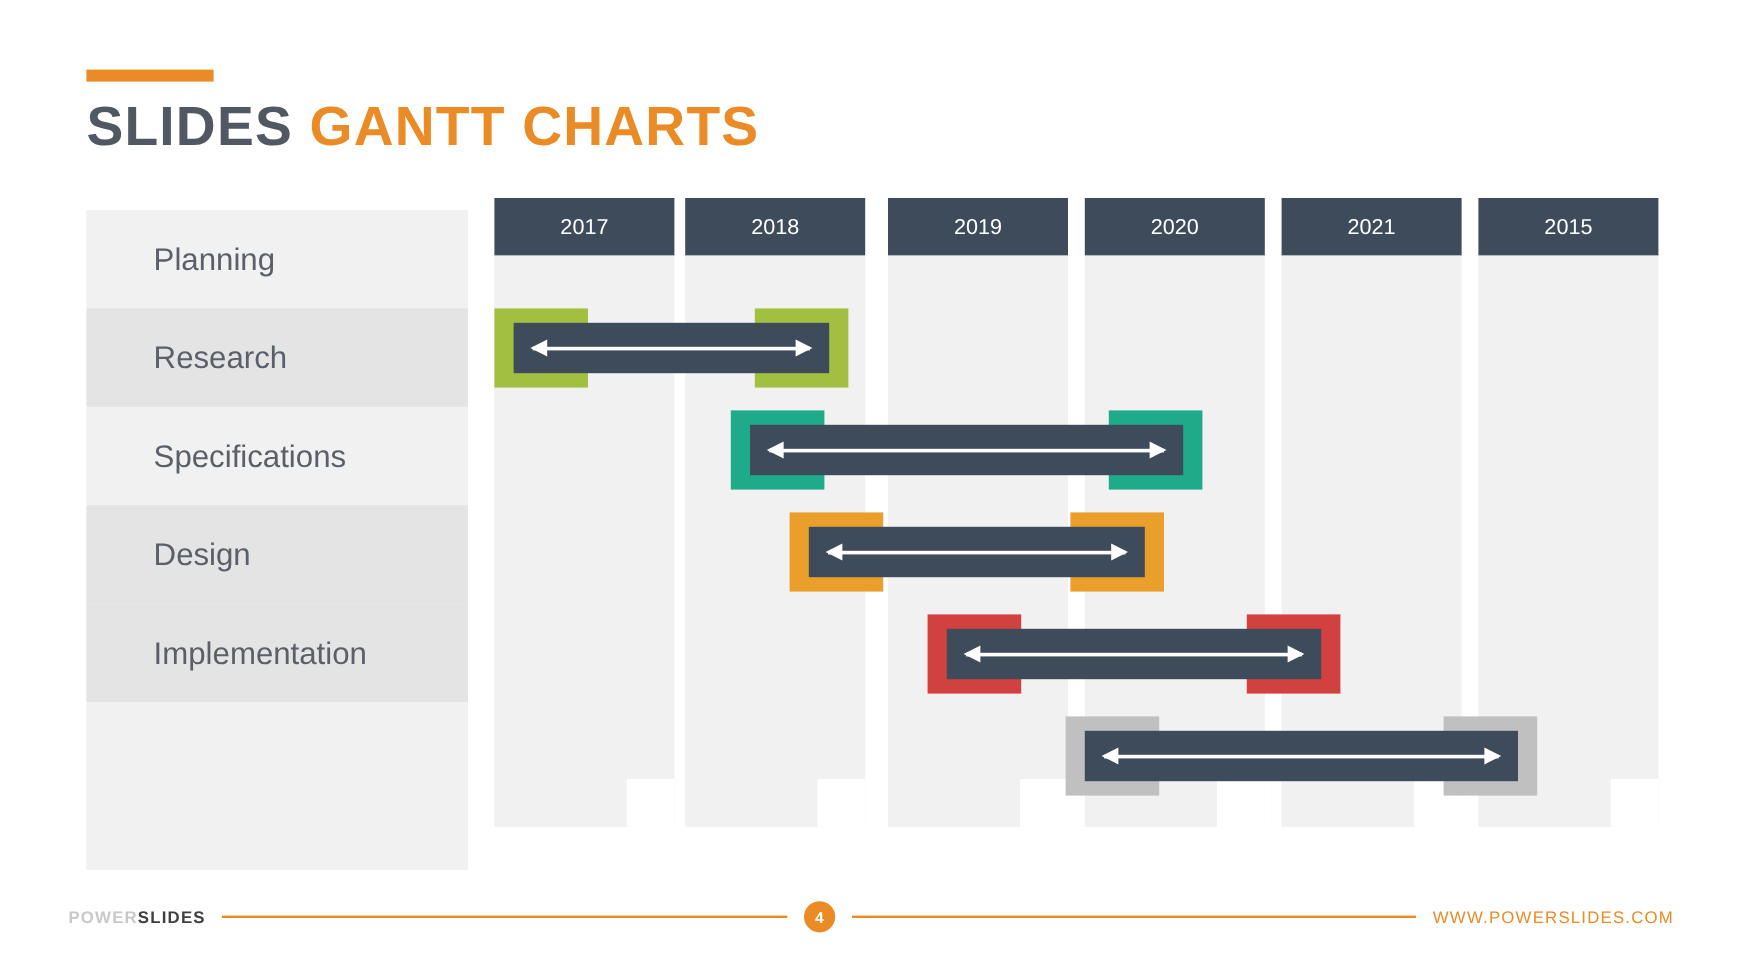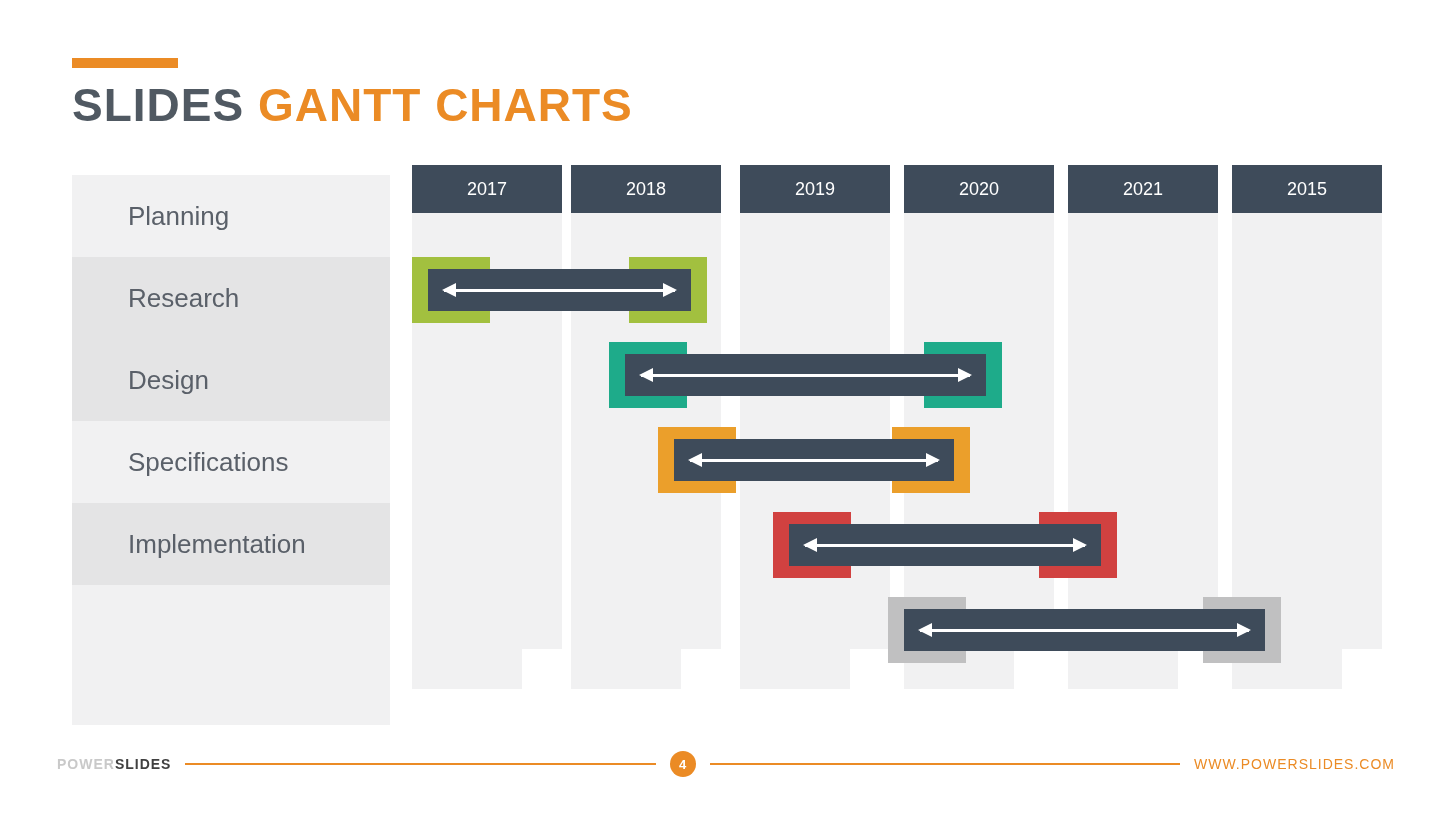--- a/index.html
+++ b/index.html
@@ -39,22 +39,22 @@
 
 <div class="accent-bar"></div>
 <div class="title">
   <span class="t1">SLIDES </span><span class="t2">GANTT CHARTS</span>
 </div>
 
 <div class="chart-area">
   <div class="task-col">
     <div class="task-row">Planning</div>
     <div class="task-row alt">Research</div>
+    <div class="task-row">Specifications</div>
     <div class="task-row alt">Design</div>
-    <div class="task-row">Specifications</div>
     <div class="task-row alt">Implementation</div>
   </div>
 
   <div class="year-col" style="left:340px">
     <div class="year-header">2017</div>
     <div class="paper">
         <div class="dogear"></div>
       </div>
   </div>
   <div class="year-col" style="left:499px">

